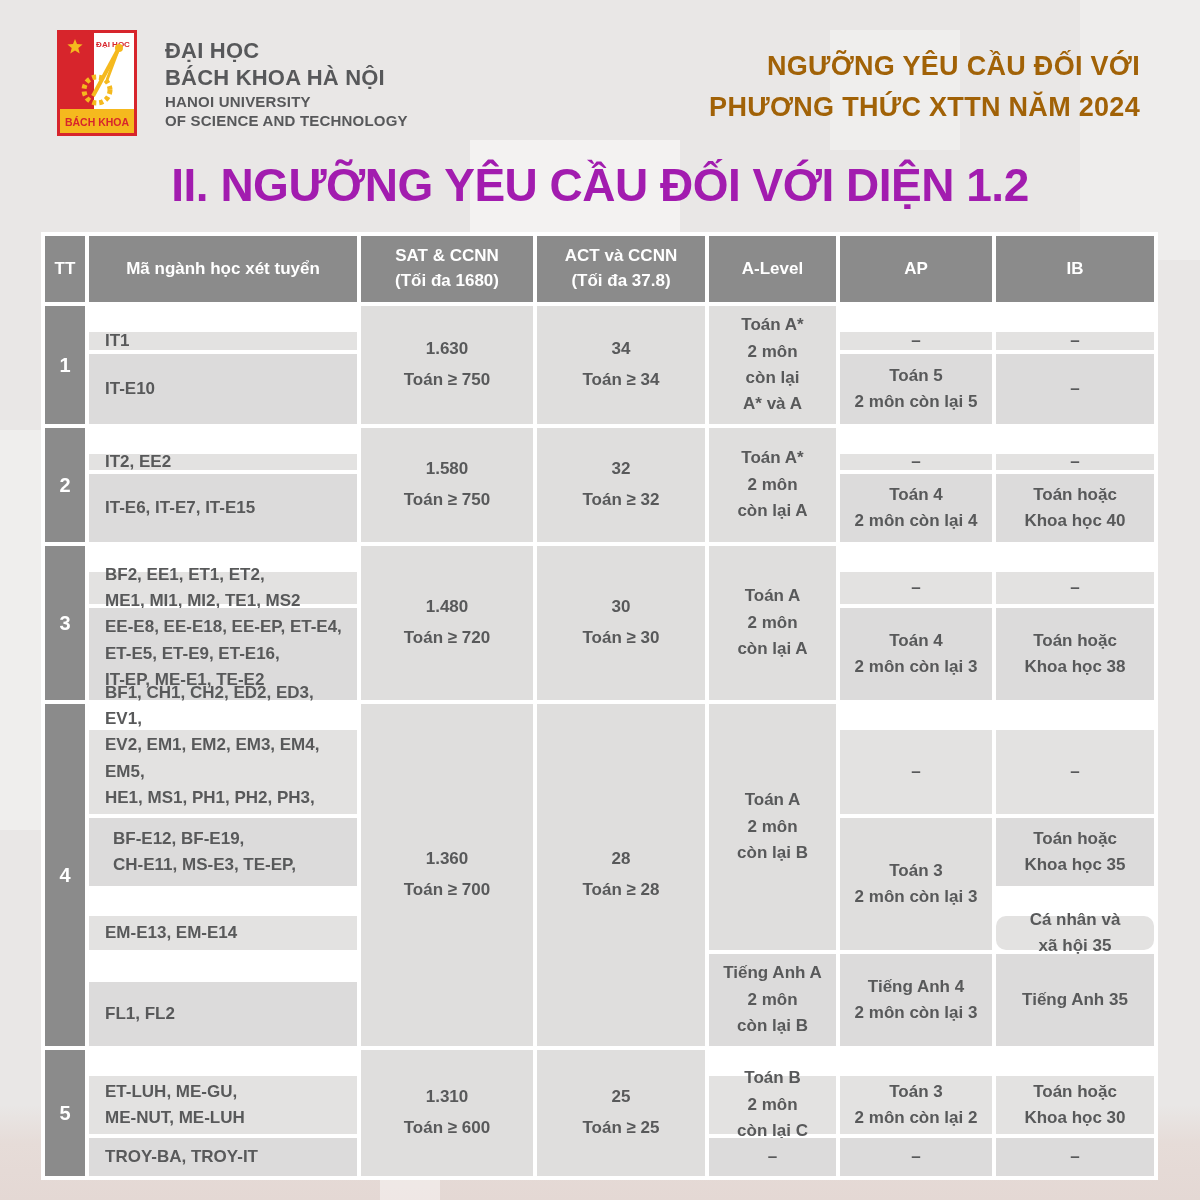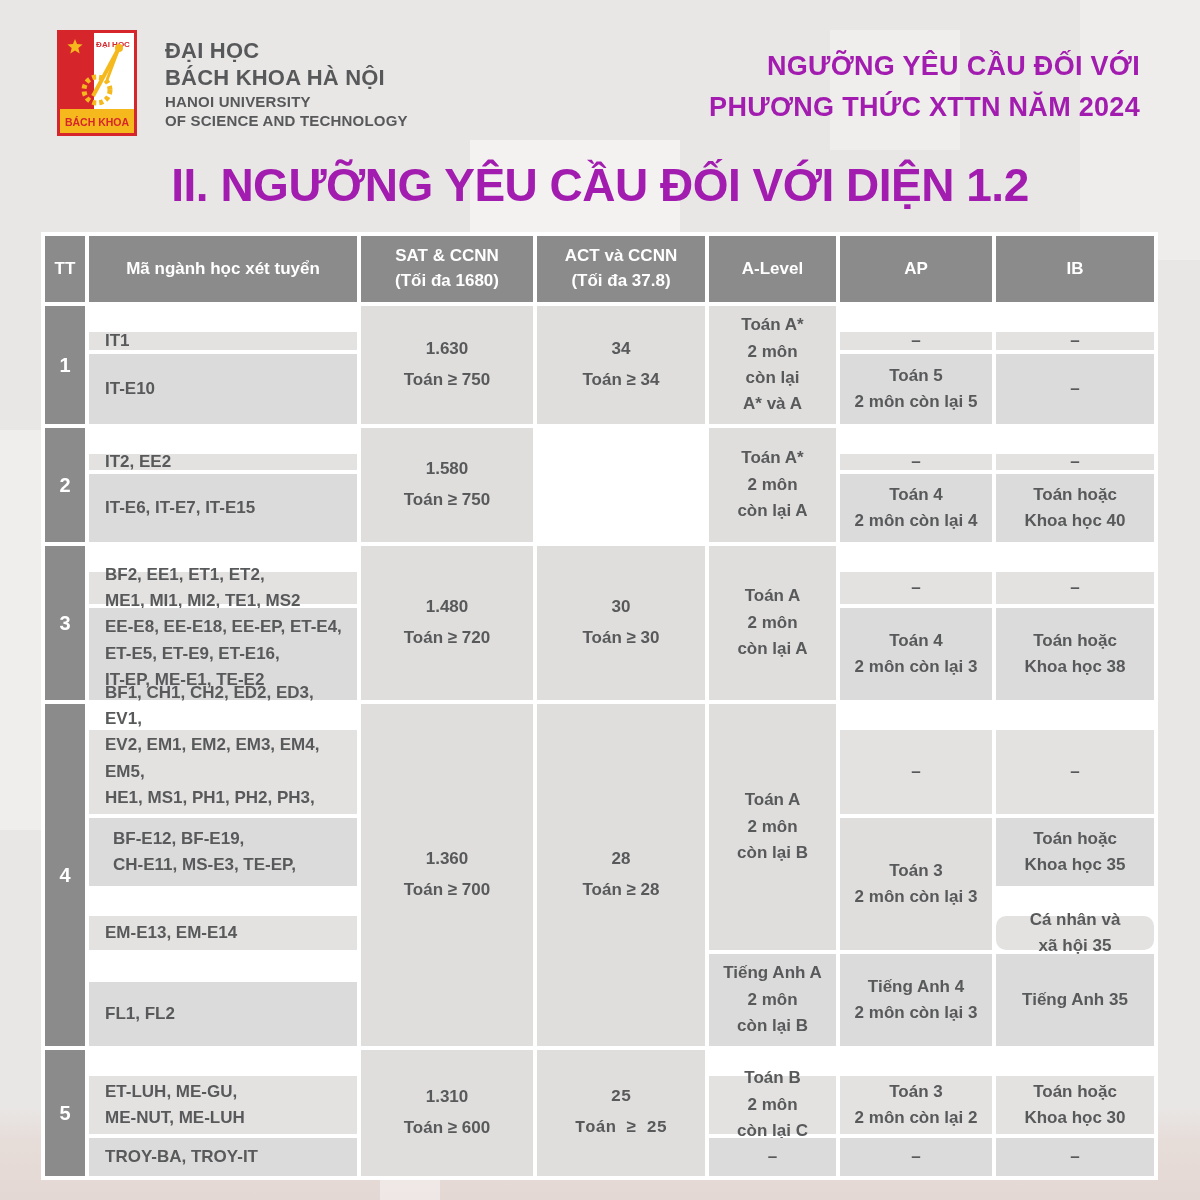--- a/index.html
+++ b/index.html
@@ -17,21 +17,21 @@
     background:linear-gradient(180deg,#e9e7e6 0%, #e6dcd8 40%, #e4d8d4 100%);
   }
 
   
   .top-header { position:absolute; top:30px; left:57px; right:60px; display:flex; }
   .logo-badge { width:80px; height:106px; flex:0 0 auto; }
   .logo-textblock { margin-left:28px; padding-top:8px; }
   .logo-line-big { font-size:22px; font-weight:bold; line-height:1.22; color:#57585a; letter-spacing:.2px; }
   .logo-line-small { font-size:15px; font-weight:bold; line-height:1.3; color:#57585a; letter-spacing:.2px; }
   .header-right { margin-left:auto; text-align:right; padding-top:16px; }
-  .header-right .line { font-size:27px; font-weight:bold; color:#a21caf; line-height:1.5; letter-spacing:.3px; }
+  .header-right .line { font-size:27px; font-weight:bold; color:#a16207; line-height:1.5; letter-spacing:.3px; }
 
   
   .page-title {
     position:absolute; top:158px; left:0; width:100%;
     text-align:center; font-size:46px; font-weight:bold; color:#a21caf;
     letter-spacing:-0.5px;
   }
 
   
   .req-table {
@@ -144,25 +144,27 @@
 Toán ≥ 750</div>
   <div class="cell merged loose" style="grid-area:6/3/8/4;">1.480
 Toán ≥ 720</div>
   <div class="cell merged loose" style="grid-area:8/3/12/4;">1.360
 Toán ≥ 700</div>
   <div class="cell merged loose" style="grid-area:12/3/14/4;">1.310
 Toán ≥ 600</div>
 
   <div class="cell merged loose" style="grid-area:2/4/4/5;">34
 Toán ≥ 34</div>
+  <div class="cell merged loose" style="grid-area:4/4/6/5;">32
+Toán ≥ 32</div>
   <div class="cell merged loose" style="grid-area:6/4/8/5;">30
 Toán ≥ 30</div>
   <div class="cell merged loose" style="grid-area:8/4/12/5;">28
 Toán ≥ 28</div>
-  <div class="cell merged loose" style="grid-area:12/4/14/5;font-family:Liberation Mono, monospace;">25
+  <div class="cell merged loose" style="grid-area:12/4/14/5;">25
 Toán ≥ 25</div>
 
   <div class="cell merged" style="grid-area:2/5/4/6;">Toán A*
 2 môn
 còn lại
 A* và A</div>
   <div class="cell merged" style="grid-area:4/5/6/6;">Toán A*
 2 môn
 còn lại A</div>
   <div class="cell merged" style="grid-area:6/5/8/6;">Toán A

